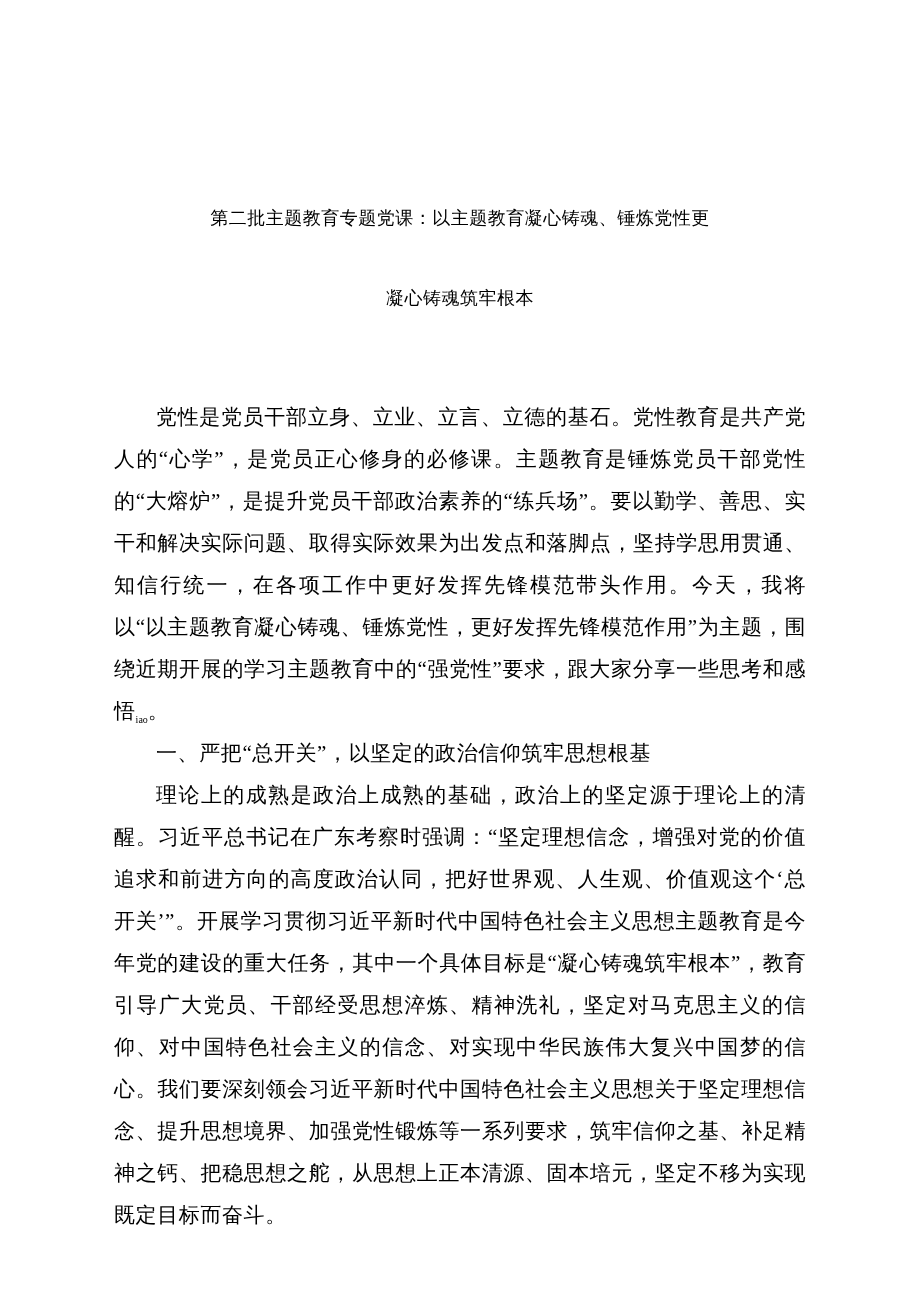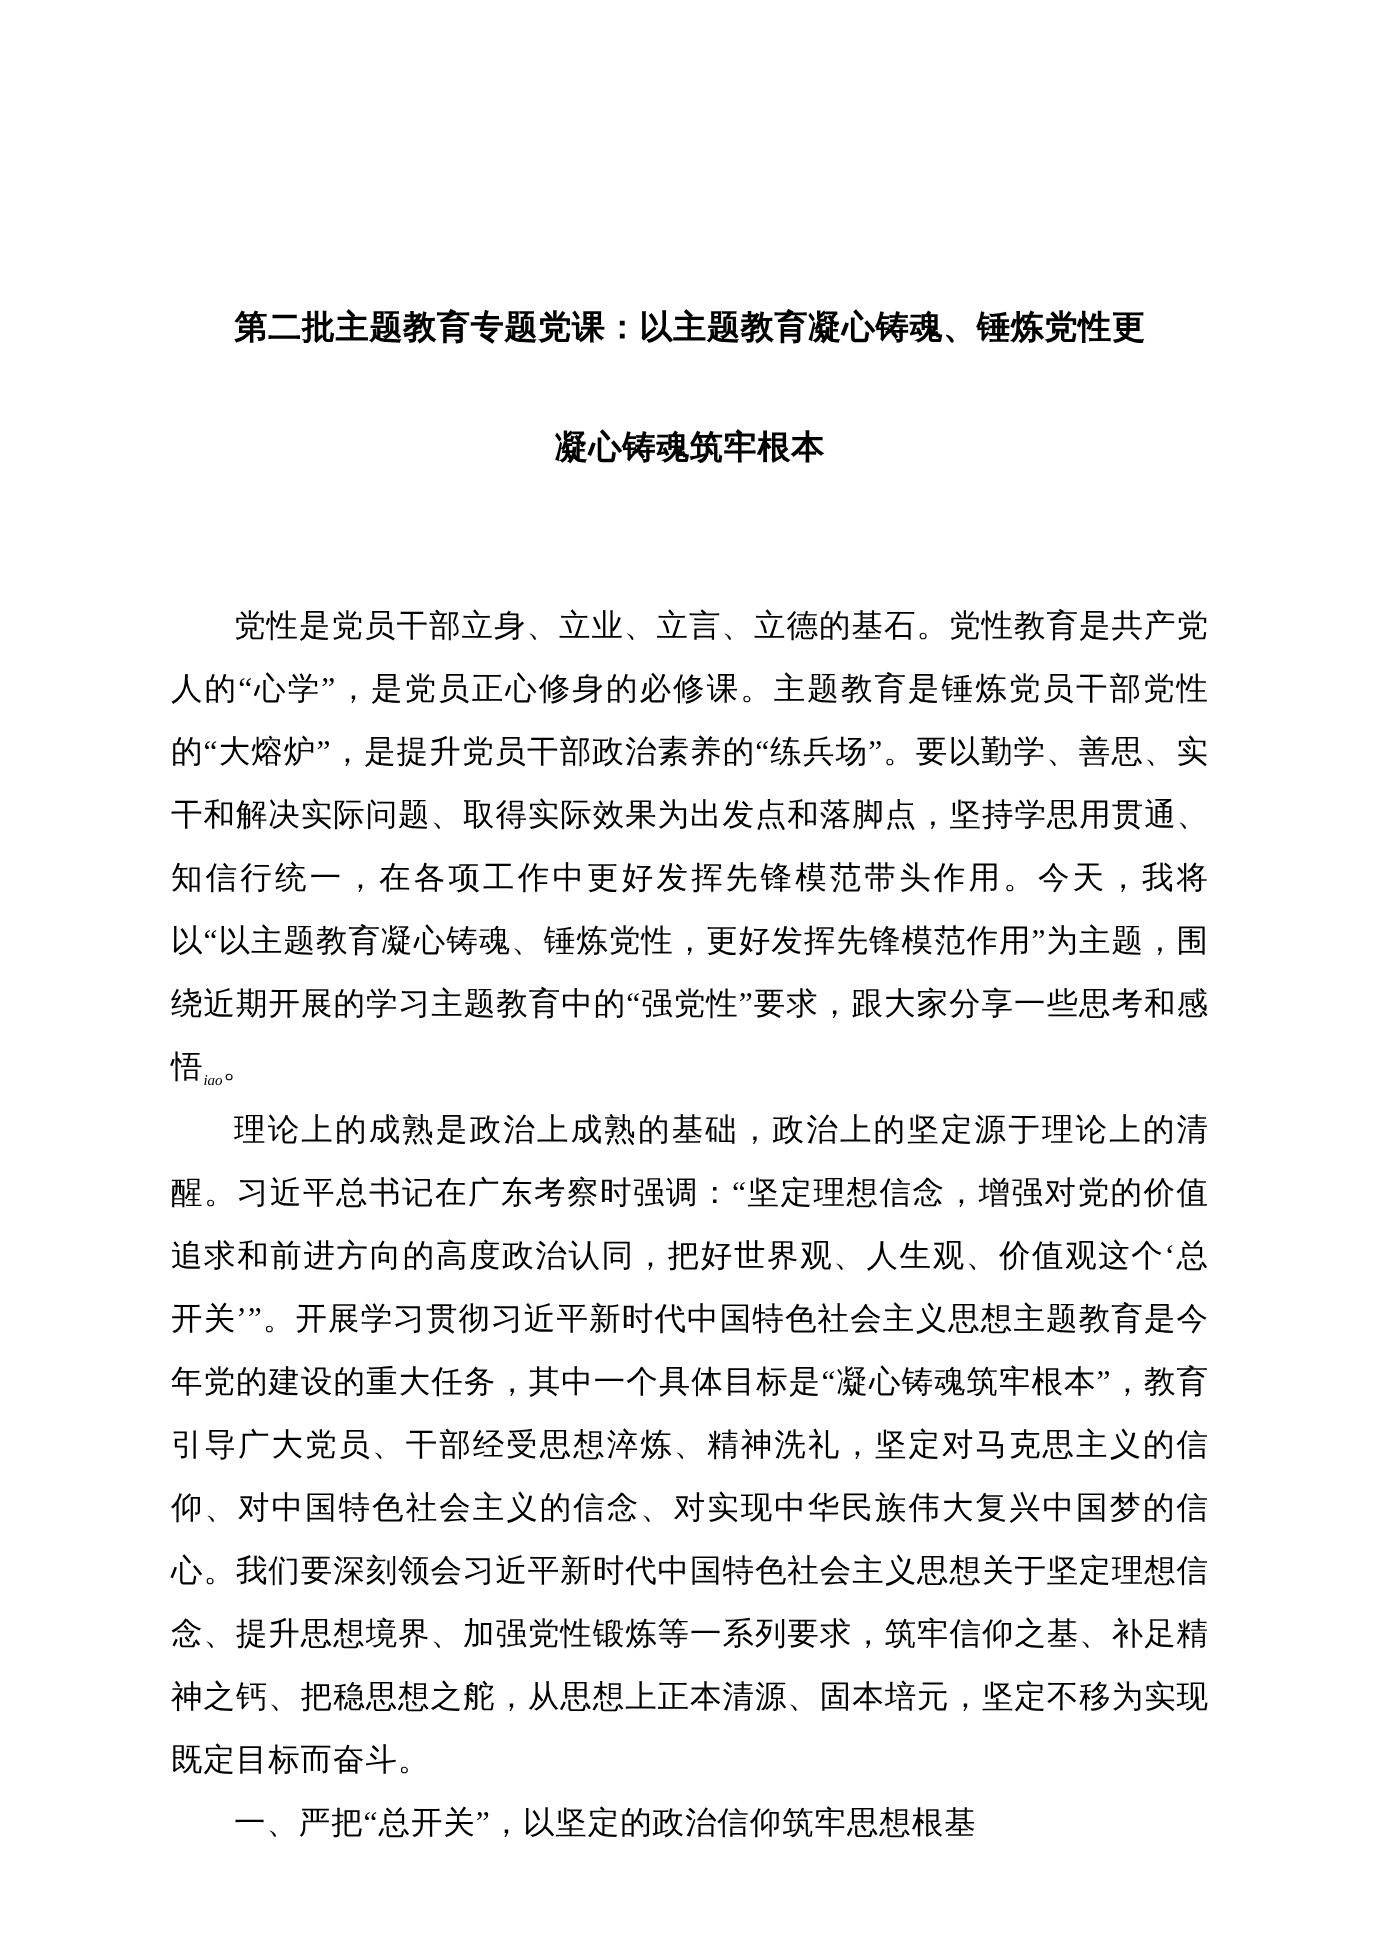--- a/index.html
+++ b/index.html
@@ -15,22 +15,22 @@
   }
   .page {
     box-sizing: border-box;
     width: 920px;
     height: 1301px;
     padding: 178px 114px 0 114px;
     background: #ffffff;
     overflow: hidden;
   }
   .doc-title {
-    font-weight: bold;
-    font-size: 22px;
+    font-weight: normal;
+    font-size: 18px;
     line-height: 80px;
     text-align: center;
     letter-spacing: 0.5px;
   }
   .doc-body {
     margin-top: 58px;
   }
   .para {
     margin: 0;
     font-size: 21px;
@@ -38,29 +38,28 @@
     letter-spacing: 0.6px;
     text-align: justify;
     text-justify: inter-ideograph;
     text-indent: 2em;
     word-break: break-all;
   }
   sub.pinyin {
     font-size: 10px;
     letter-spacing: 0;
     line-height: 0;
-    font-style: italic;
   }
 </style>
 </head>
 <body>
 
 <div class="page">
   <div class="doc-title">
     <div class="title-line">第二批主题教育专题党课：以主题教育凝心铸魂、锤炼党性更</div>
     <div class="title-line">凝心铸魂筑牢根本</div>
   </div>
   <div class="doc-body">
       <p class="para">党性是党员干部立身、立业、立言、立德的基石。党性教育是共产党人的“心学”，是党员正心修身的必修课。主题教育是锤炼党员干部党性的“大熔炉”，是提升党员干部政治素养的“练兵场”。要以勤学、善思、实干和解决实际问题、取得实际效果为出发点和落脚点，坚持学思用贯通、知信行统一，在各项工作中更好发挥先锋模范带头作用。今天，我将以“以主题教育凝心铸魂、锤炼党性，更好发挥先锋模范作用”为主题，围绕近期开展的学习主题教育中的“强党性”要求，跟大家分享一些思考和感悟<sub class="pinyin">iao</sub>。</p>
+      <p class="para">一、严把“总开关”，以坚定的政治信仰筑牢思想根基</p>
       <p class="para">理论上的成熟是政治上成熟的基础，政治上的坚定源于理论上的清醒。习近平总书记在广东考察时强调：“坚定理想信念，增强对党的价值追求和前进方向的高度政治认同，把好世界观、人生观、价值观这个‘总开关’”。开展学习贯彻习近平新时代中国特色社会主义思想主题教育是今年党的建设的重大任务，其中一个具体目标是“凝心铸魂筑牢根本”，教育引导广大党员、干部经受思想淬炼、精神洗礼，坚定对马克思主义的信仰、对中国特色社会主义的信念、对实现中华民族伟大复兴中国梦的信心。我们要深刻领会习近平新时代中国特色社会主义思想关于坚定理想信念、提升思想境界、加强党性锻炼等一系列要求，筑牢信仰之基、补足精神之钙、把稳思想之舵，从思想上正本清源、固本培元，坚定不移为实现既定目标而奋斗。</p>
-      <p class="para">一、严把“总开关”，以坚定的政治信仰筑牢思想根基</p>
     </div>
 </div>
 
 </body></html>

